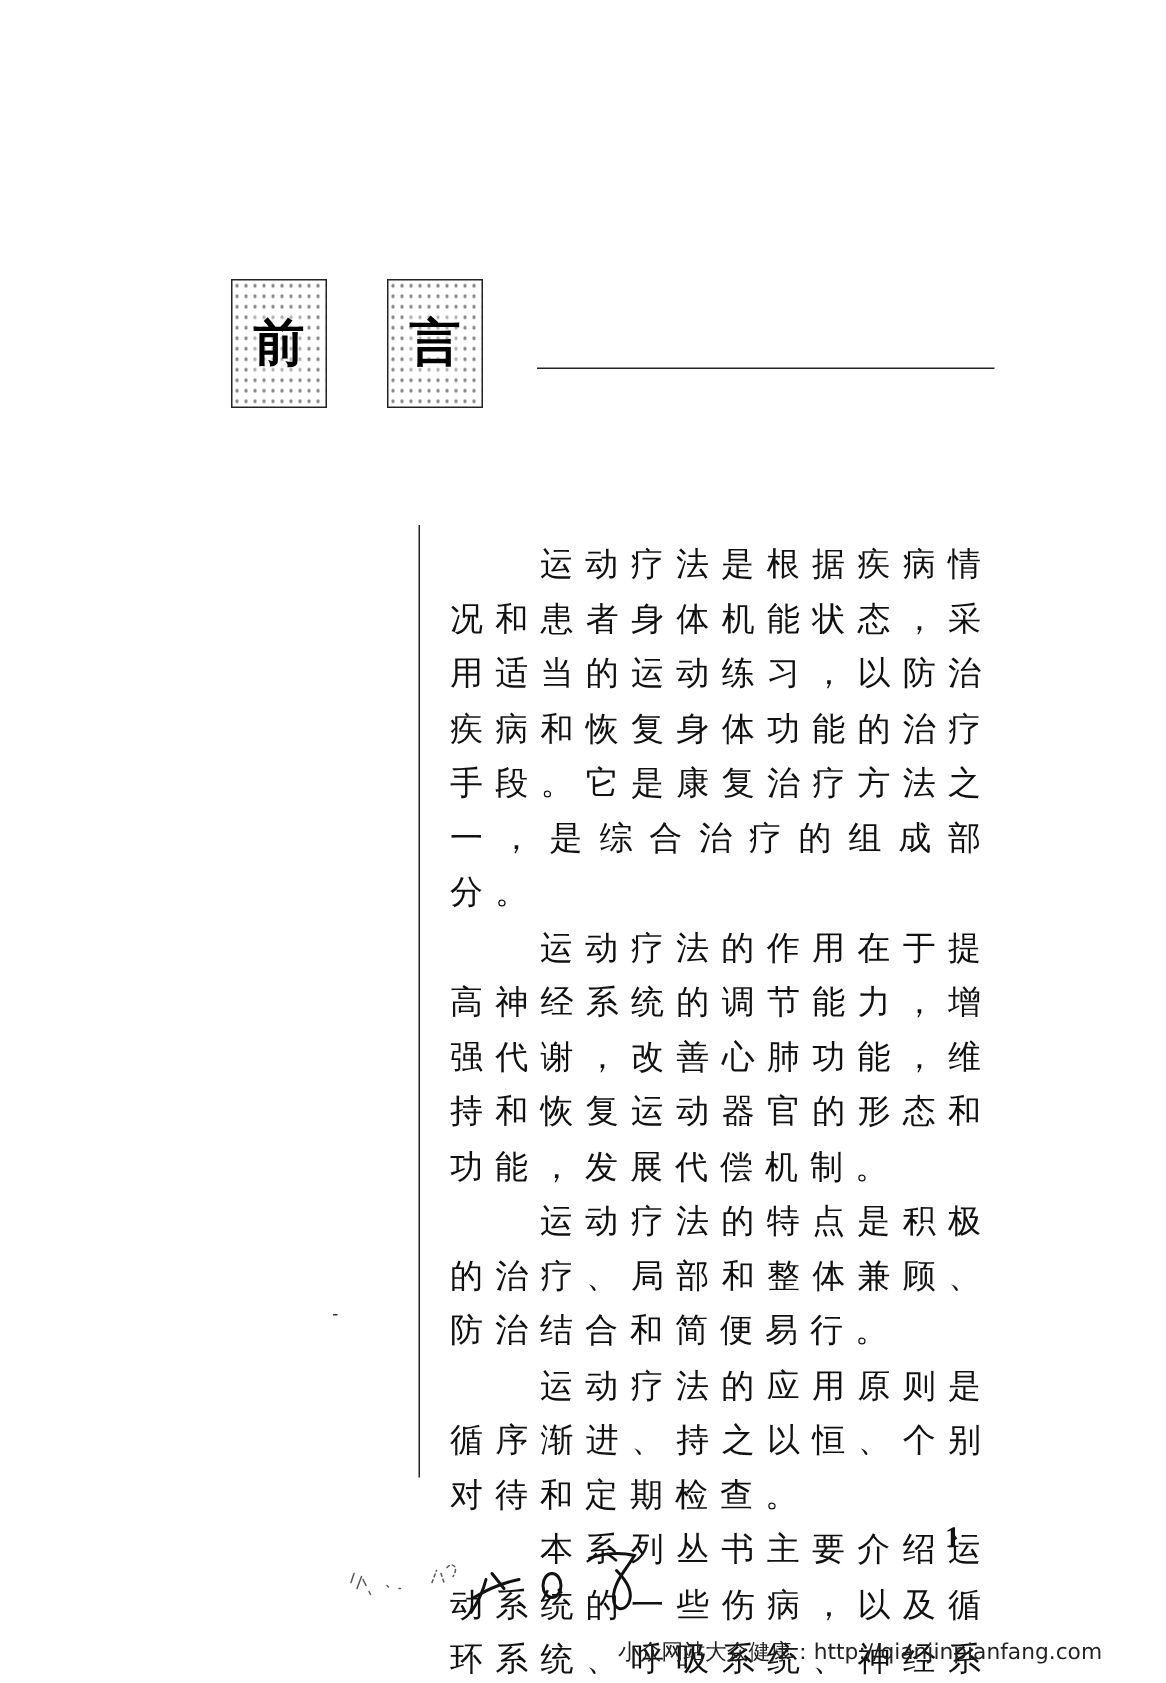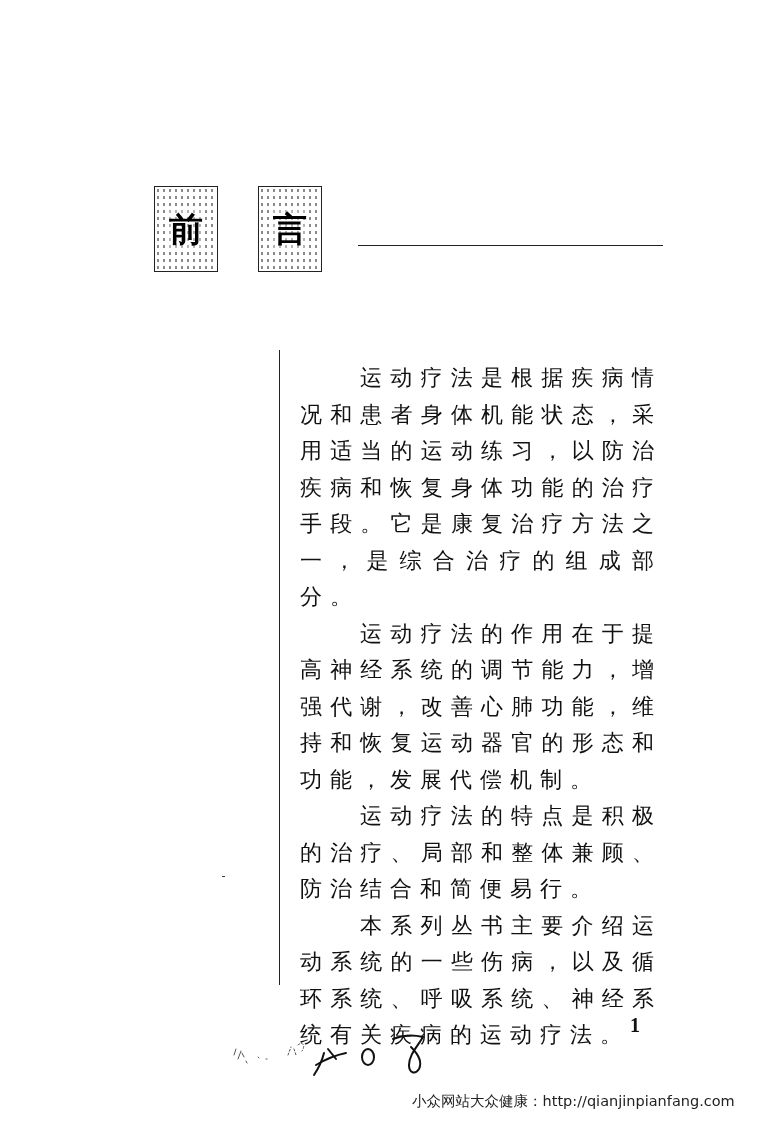--- a/index.html
+++ b/index.html
@@ -63,20 +63,21 @@
       width: 362px;
       font-size: 22px;
       line-height: 36.5px;
       letter-spacing: 8px;
     }
     .body-text p {
       margin: 0;
       text-indent: 60px;
       text-align: justify;
       text-align-last: left;
+      font-family: Liberation Mono, monospace;
     }
     .page-number {
       position: absolute;
       left: 630px;
       top: 1014px;
       font-family: "Liberation Serif", "DejaVu Serif", serif;
       font-weight: bold;
       font-size: 20px;
     }
     .handwriting {
@@ -117,20 +118,21 @@
   </div>
   <div class="title-rule"></div>
 
   <div class="margin-rule"></div>
   <div class="stray-mark"></div>
 
   <div class="body-text">
     <p>运动疗法是根据疾病情况和患者身体机能状态，采用适当的运动练习，以防治疾病和恢复身体功能的治疗手段。它是康复治疗方法之一，是综合治疗的组成部分。</p>
     <p>运动疗法的作用在于提高神经系统的调节能力，增强代谢，改善心肺功能，维持和恢复运动器官的形态和功能，发展代偿机制。</p>
     <p>运动疗法的特点是积极的治疗、局部和整体兼顾、防治结合和简便易行。</p>
+    <p>运动疗法的应用原则是循序渐进、持之以恒、个别对待和定期检查。</p>
     <p>本系列丛书主要介绍运动系统的一些伤病，以及循环系统、呼吸系统、神经系统有关疾病的运动疗法。</p>
   </div>
 
   <div class="page-number">1</div>
 
   <svg class="handwriting" viewBox="0 0 240 60" xmlns="http://www.w3.org/2000/svg">
     <g fill="none" stroke="#555" stroke-width="1" stroke-linecap="round">
       <path d="M6 30 l2 -6 M10 34 l3 -8 M14 28 l2 4 M18 36 l1 2"></path>
       <path d="M30 32 l1 1 M38 34 l1 0"></path>
       <path d="M60 30 l3 -8 M66 24 l2 6 M70 20 c4 -4 8 0 4 6" stroke-dasharray="2 2"></path>

